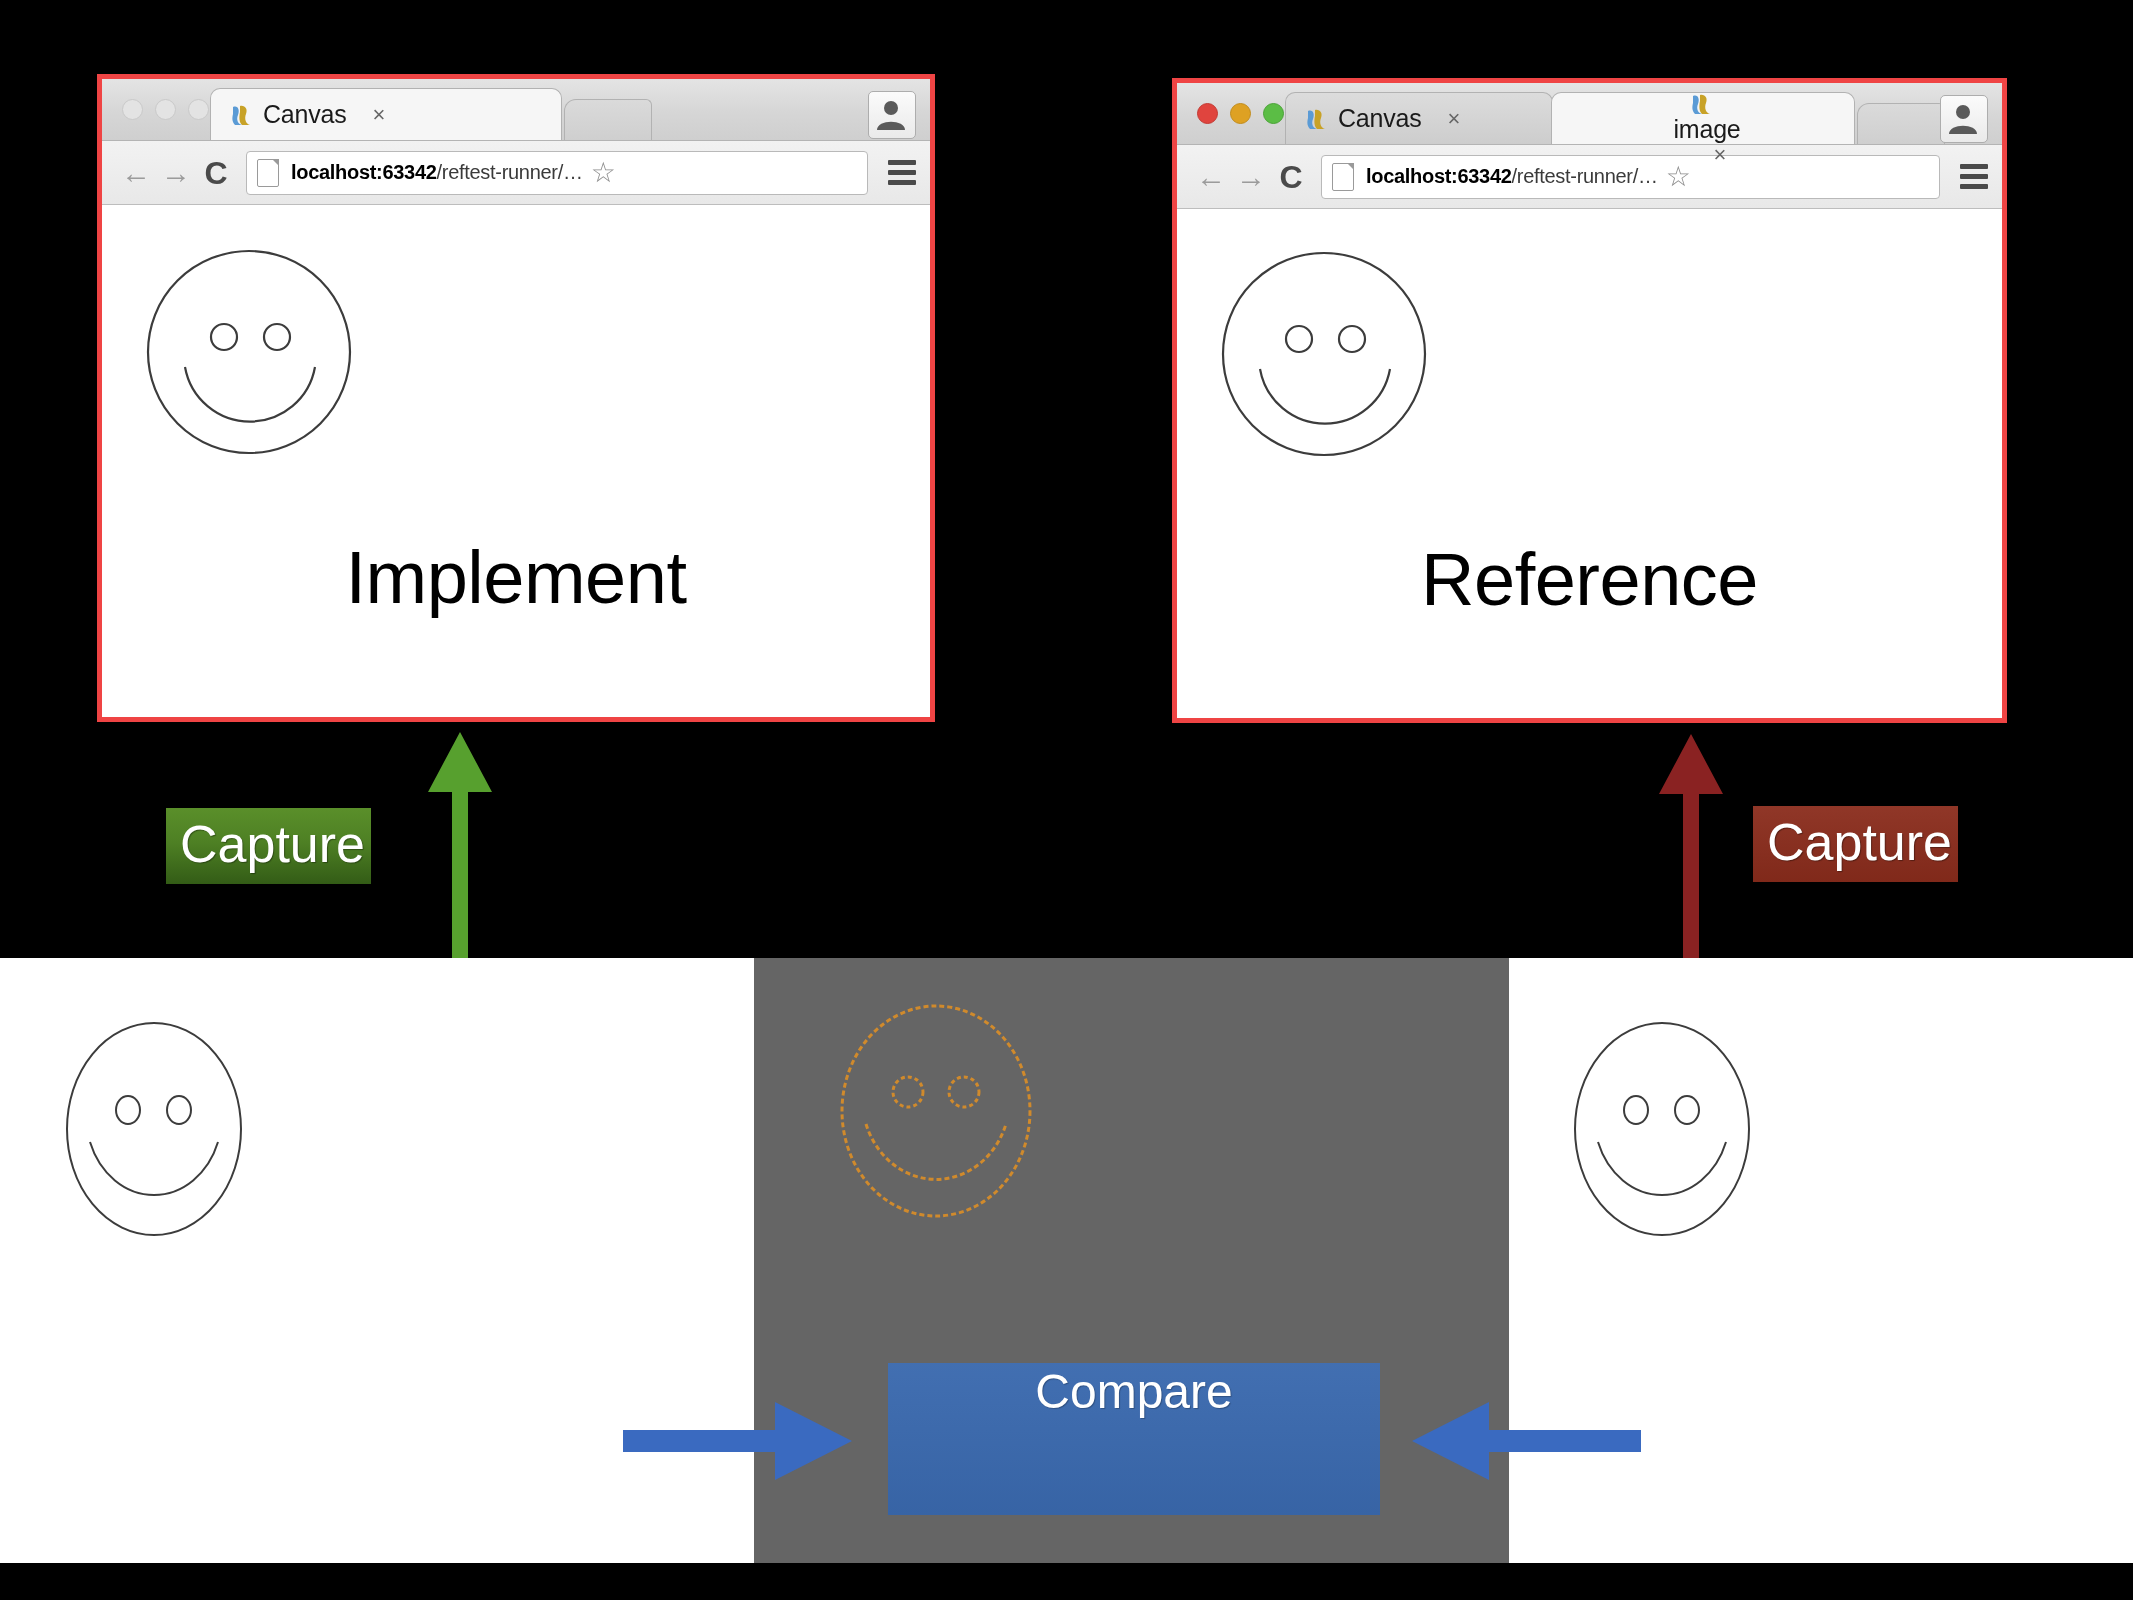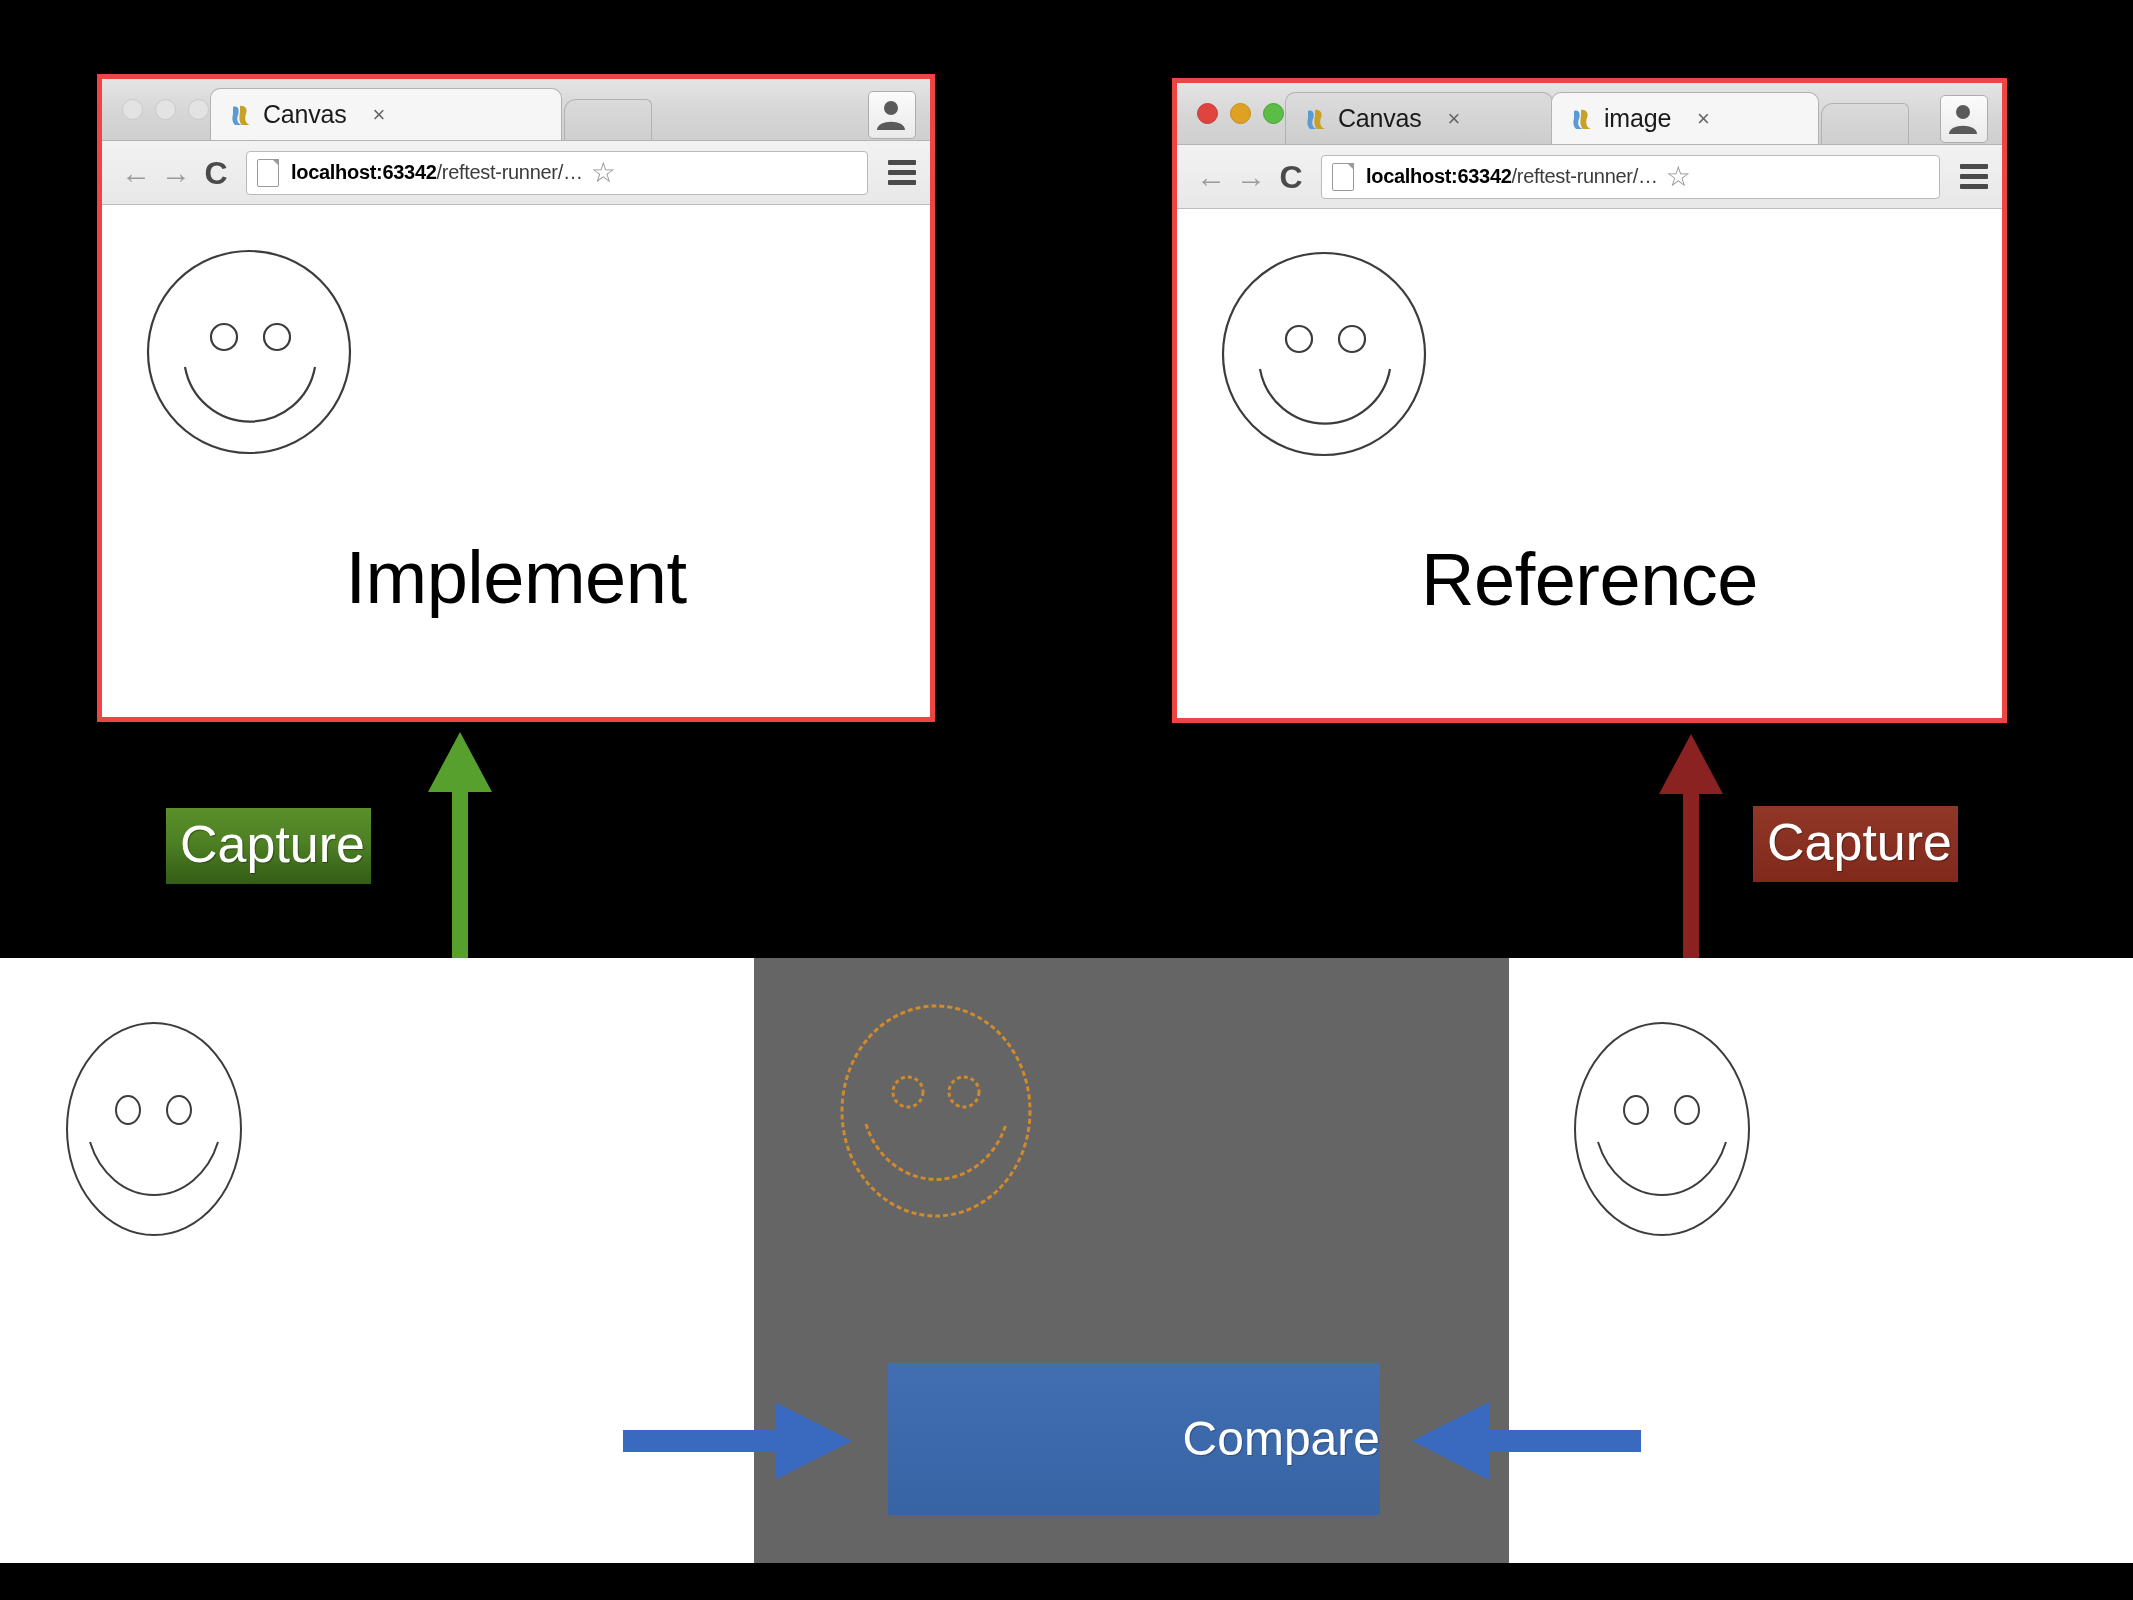--- a/index.html
+++ b/index.html
@@ -242,22 +242,22 @@
   
   #compare-box {
     position: absolute;
     left: 888px;
     top: 1363px;
     width: 492px;
     height: 152px;
     background: #3a69ae;
     background-image: linear-gradient(to bottom, rgba(255,255,255,0.04), rgba(0,0,0,0.05));
     display: flex;
-    flex-direction: column;
-    align-items: flex-end;
+    flex-direction: row;
+    align-items: flex-start;
     justify-content: center;
     color: #ffffff;
     font-size: 48px;
     line-height: 1.22;
     text-shadow: 1px 1px 1px rgba(0,0,0,0.25);
   }
 
   svg { display:block; }
 </style>
 </head>
@@ -339,21 +339,21 @@
         <span class="tab-ico">
           <svg width="22" height="22" viewBox="0 0 22 22">
             <path d="M2 3 C7 1,9 6,7 11 C5 16,7 20,11 21 L4 21 C1 18,1 14,2 10 Z" fill="#5b9bd5"></path>
             <path d="M9 2 C14 1,17 5,15 10 C13 15,15 20,19 21 L11 21 C8 18,8 13,9 8 Z" fill="#c8a227"></path>
           </svg>
         </span>
         <span class="tab-label">Canvas</span>
         <span class="tab-close">×</span>
       </div>
 
-      <div class="tab active" style="width:268px;">
+      <div class="tab active" style="width:304px;flex-direction:column;">
         <span class="tab-ico">
           <svg width="22" height="22" viewBox="0 0 22 22">
             <path d="M2 3 C7 1,9 6,7 11 C5 16,7 20,11 21 L4 21 C1 18,1 14,2 10 Z" fill="#5b9bd5"></path>
             <path d="M9 2 C14 1,17 5,15 10 C13 15,15 20,19 21 L11 21 C8 18,8 13,9 8 Z" fill="#c8a227"></path>
           </svg>
         </span>
         <span class="tab-label">image</span>
         <span class="tab-close">×</span>
       </div>
 

